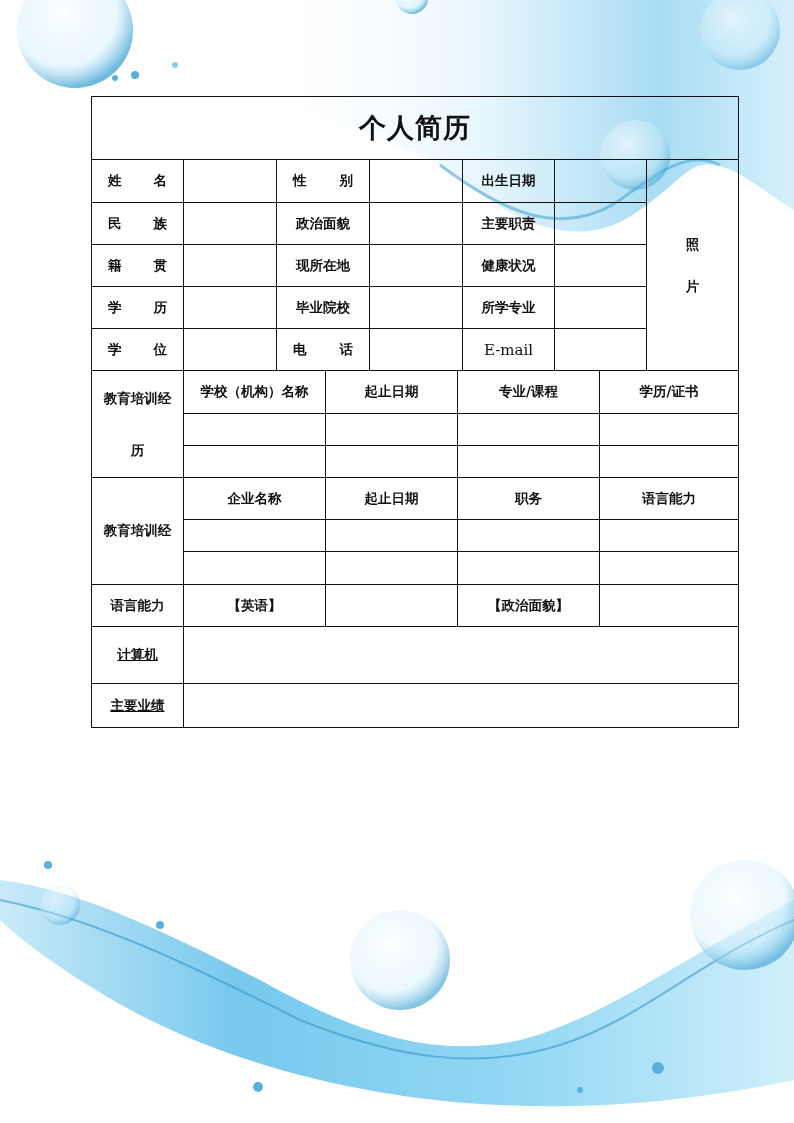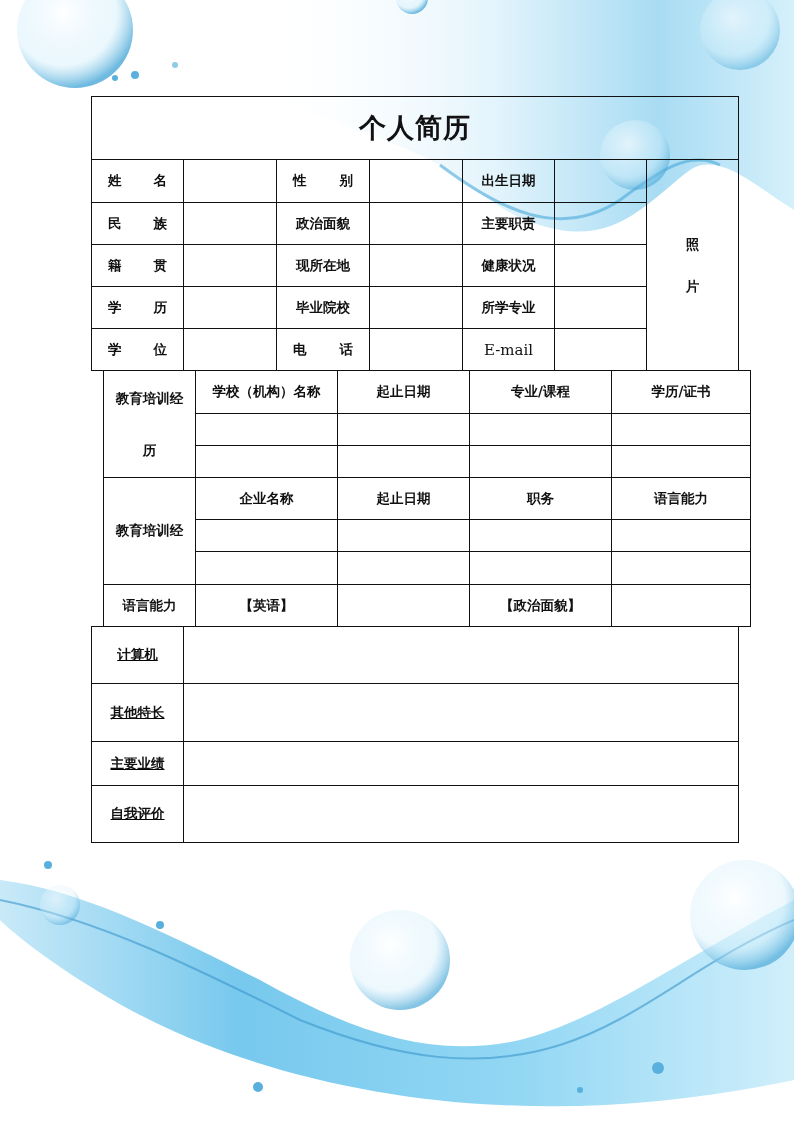--- a/index.html
+++ b/index.html
@@ -150,21 +150,21 @@
               <span>话</span>
             </div>
           </td>
       <td></td>
       <td class="latin">E-mail</td>
       <td></td>
     </tr>
   </tbody>
     </table>
 
-  <table style="top:274px;width:647px;margin-left:12px;">
+  <table style="top:274px;width:647px;">
     <colgroup>
       <col style="width:92px">
         <col style="width:142px">
         <col style="width:132px">
         <col style="width:142px">
         <col style="width:139px">
     </colgroup>
     <tbody>
         <tr style="height:43px">
       <td rowspan="3" style="line-height:52px;">
@@ -220,27 +220,19 @@
   <table style="top:530px;width:647px;text-decoration:underline;">
     <colgroup>
         <col style="width:92px">
         <col style="width:555px">
       </colgroup>
     <tbody>
         <tr style="height:57px">
       <td>计算机</td>
       <td></td>
     </tr>
-    <tr style="height:58px">
-      <td>其他特长</td>
-      <td></td>
-    </tr>
     <tr style="height:44px">
       <td>主要业绩</td>
-      <td></td>
-    </tr>
-    <tr style="height:57px">
-      <td>自我评价</td>
       <td></td>
     </tr>
   </tbody>
     </table>
 </div>
 
 </body></html>

